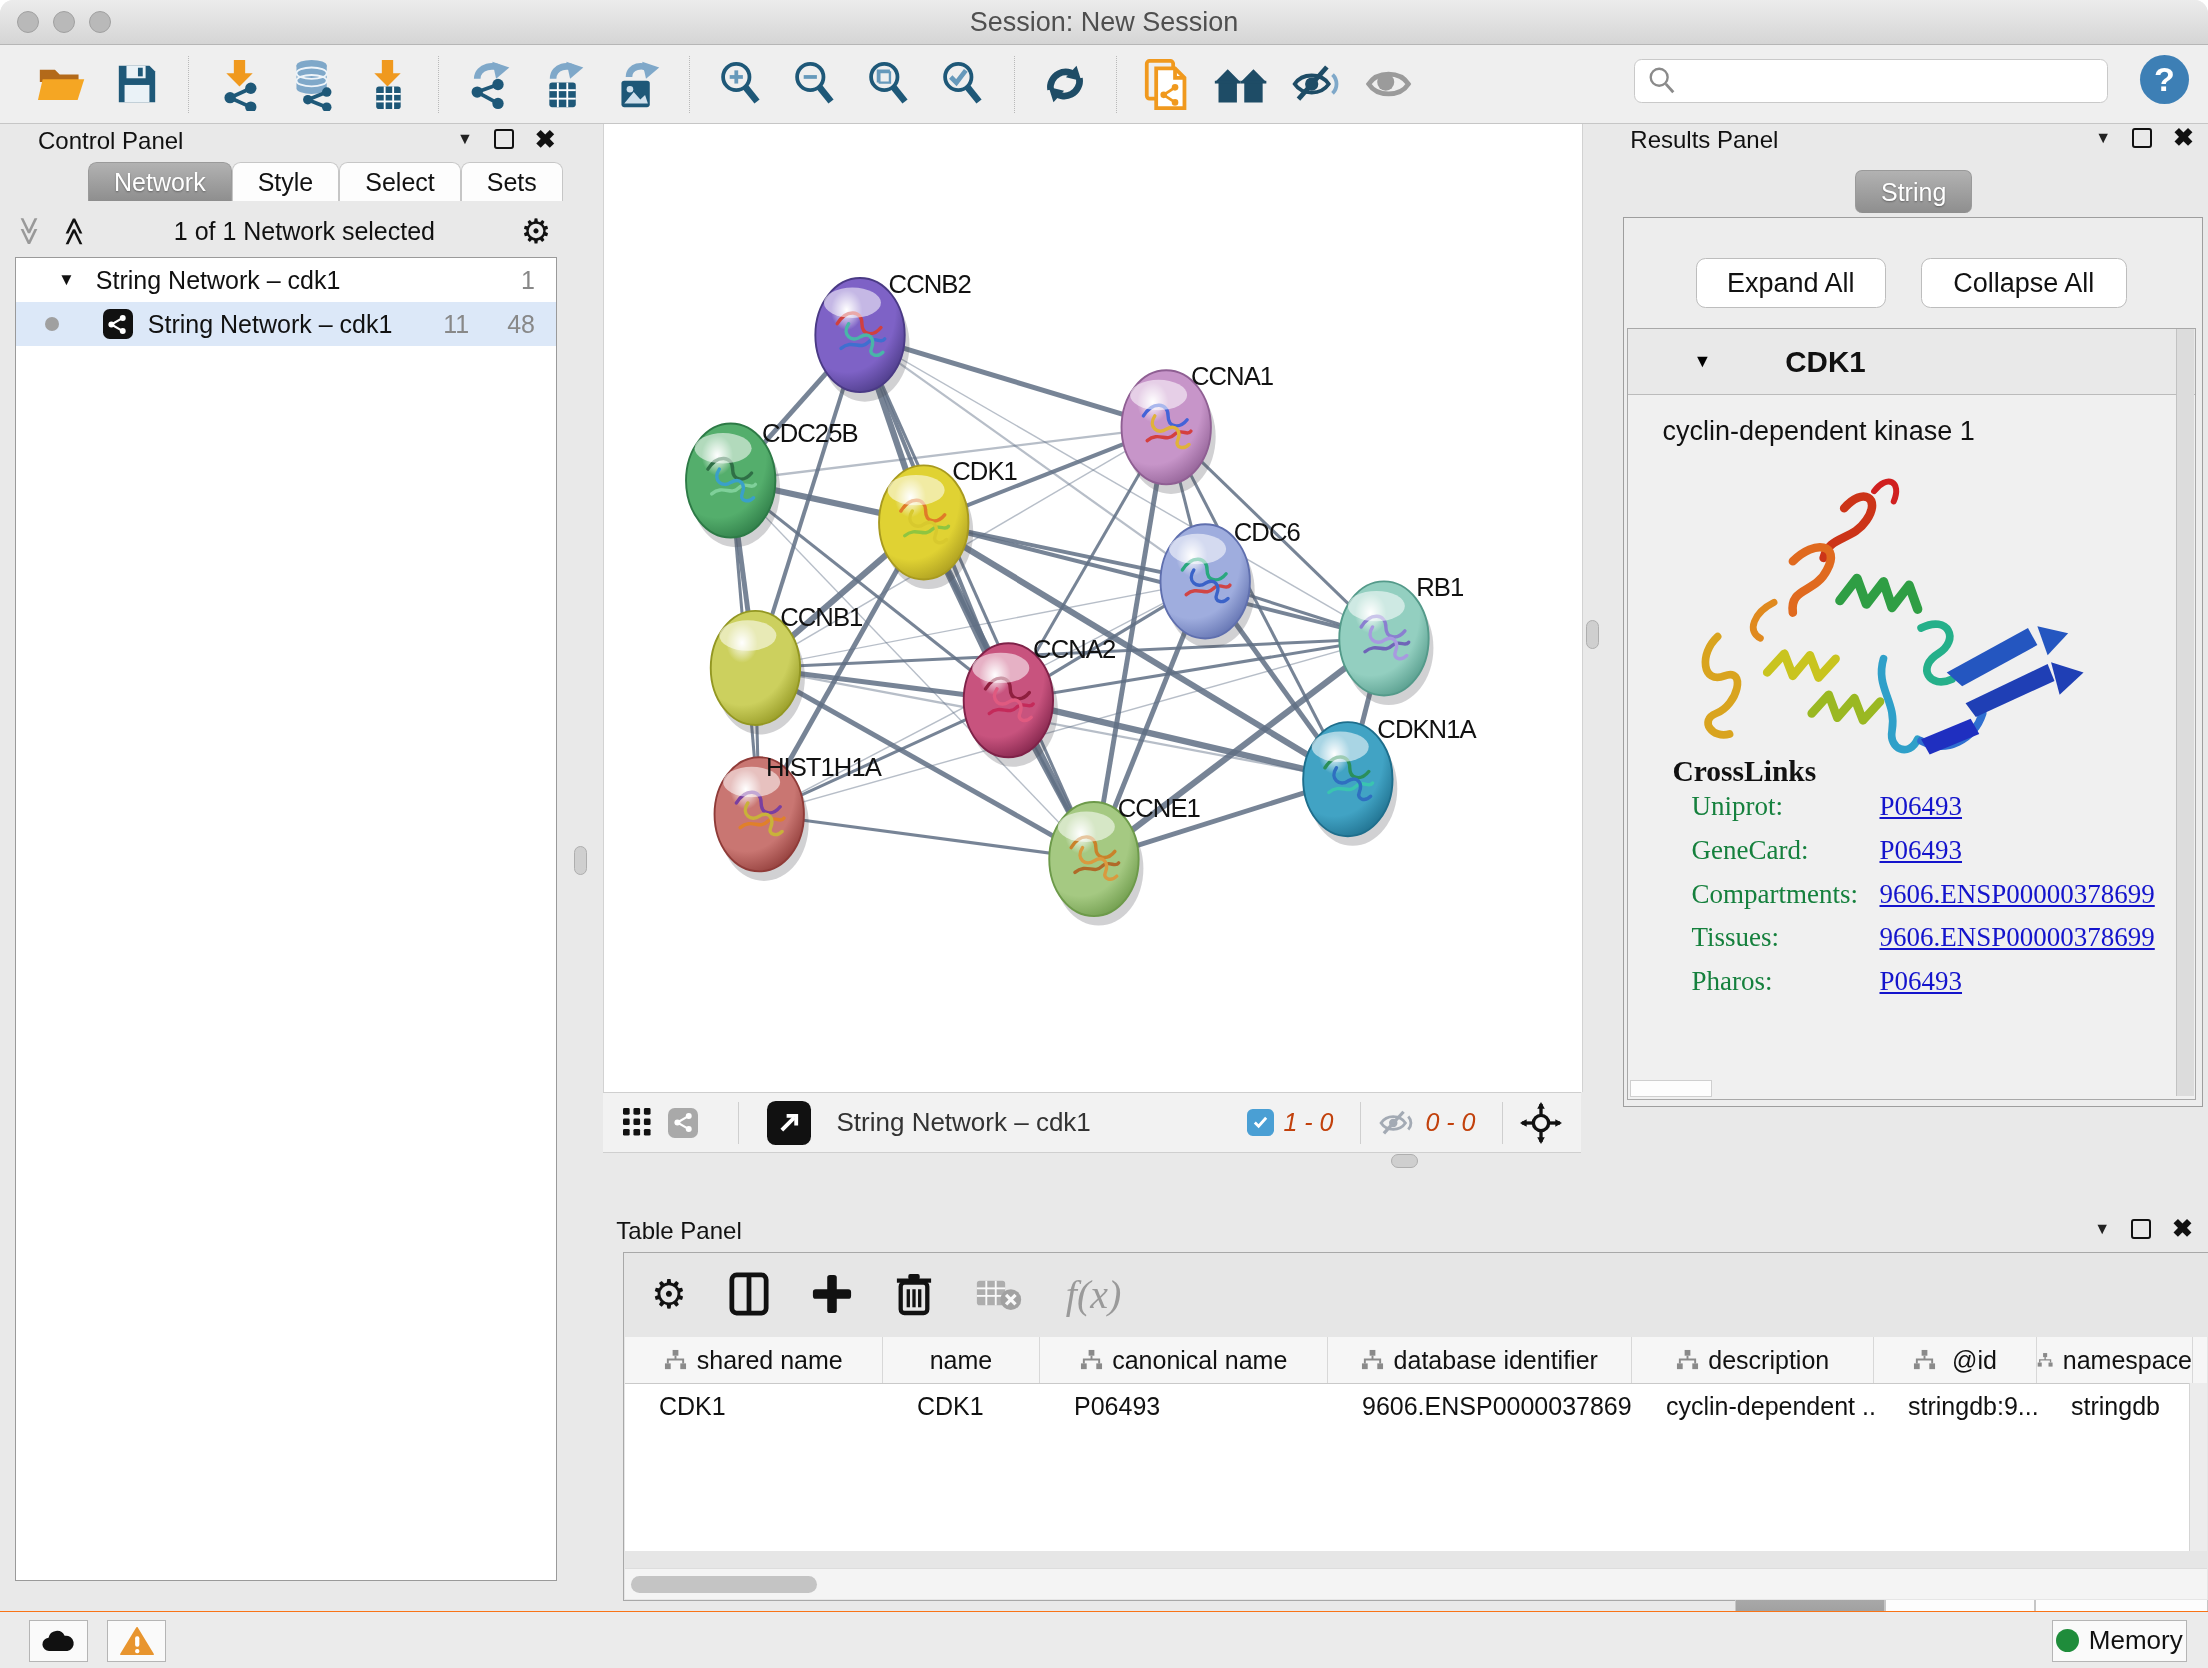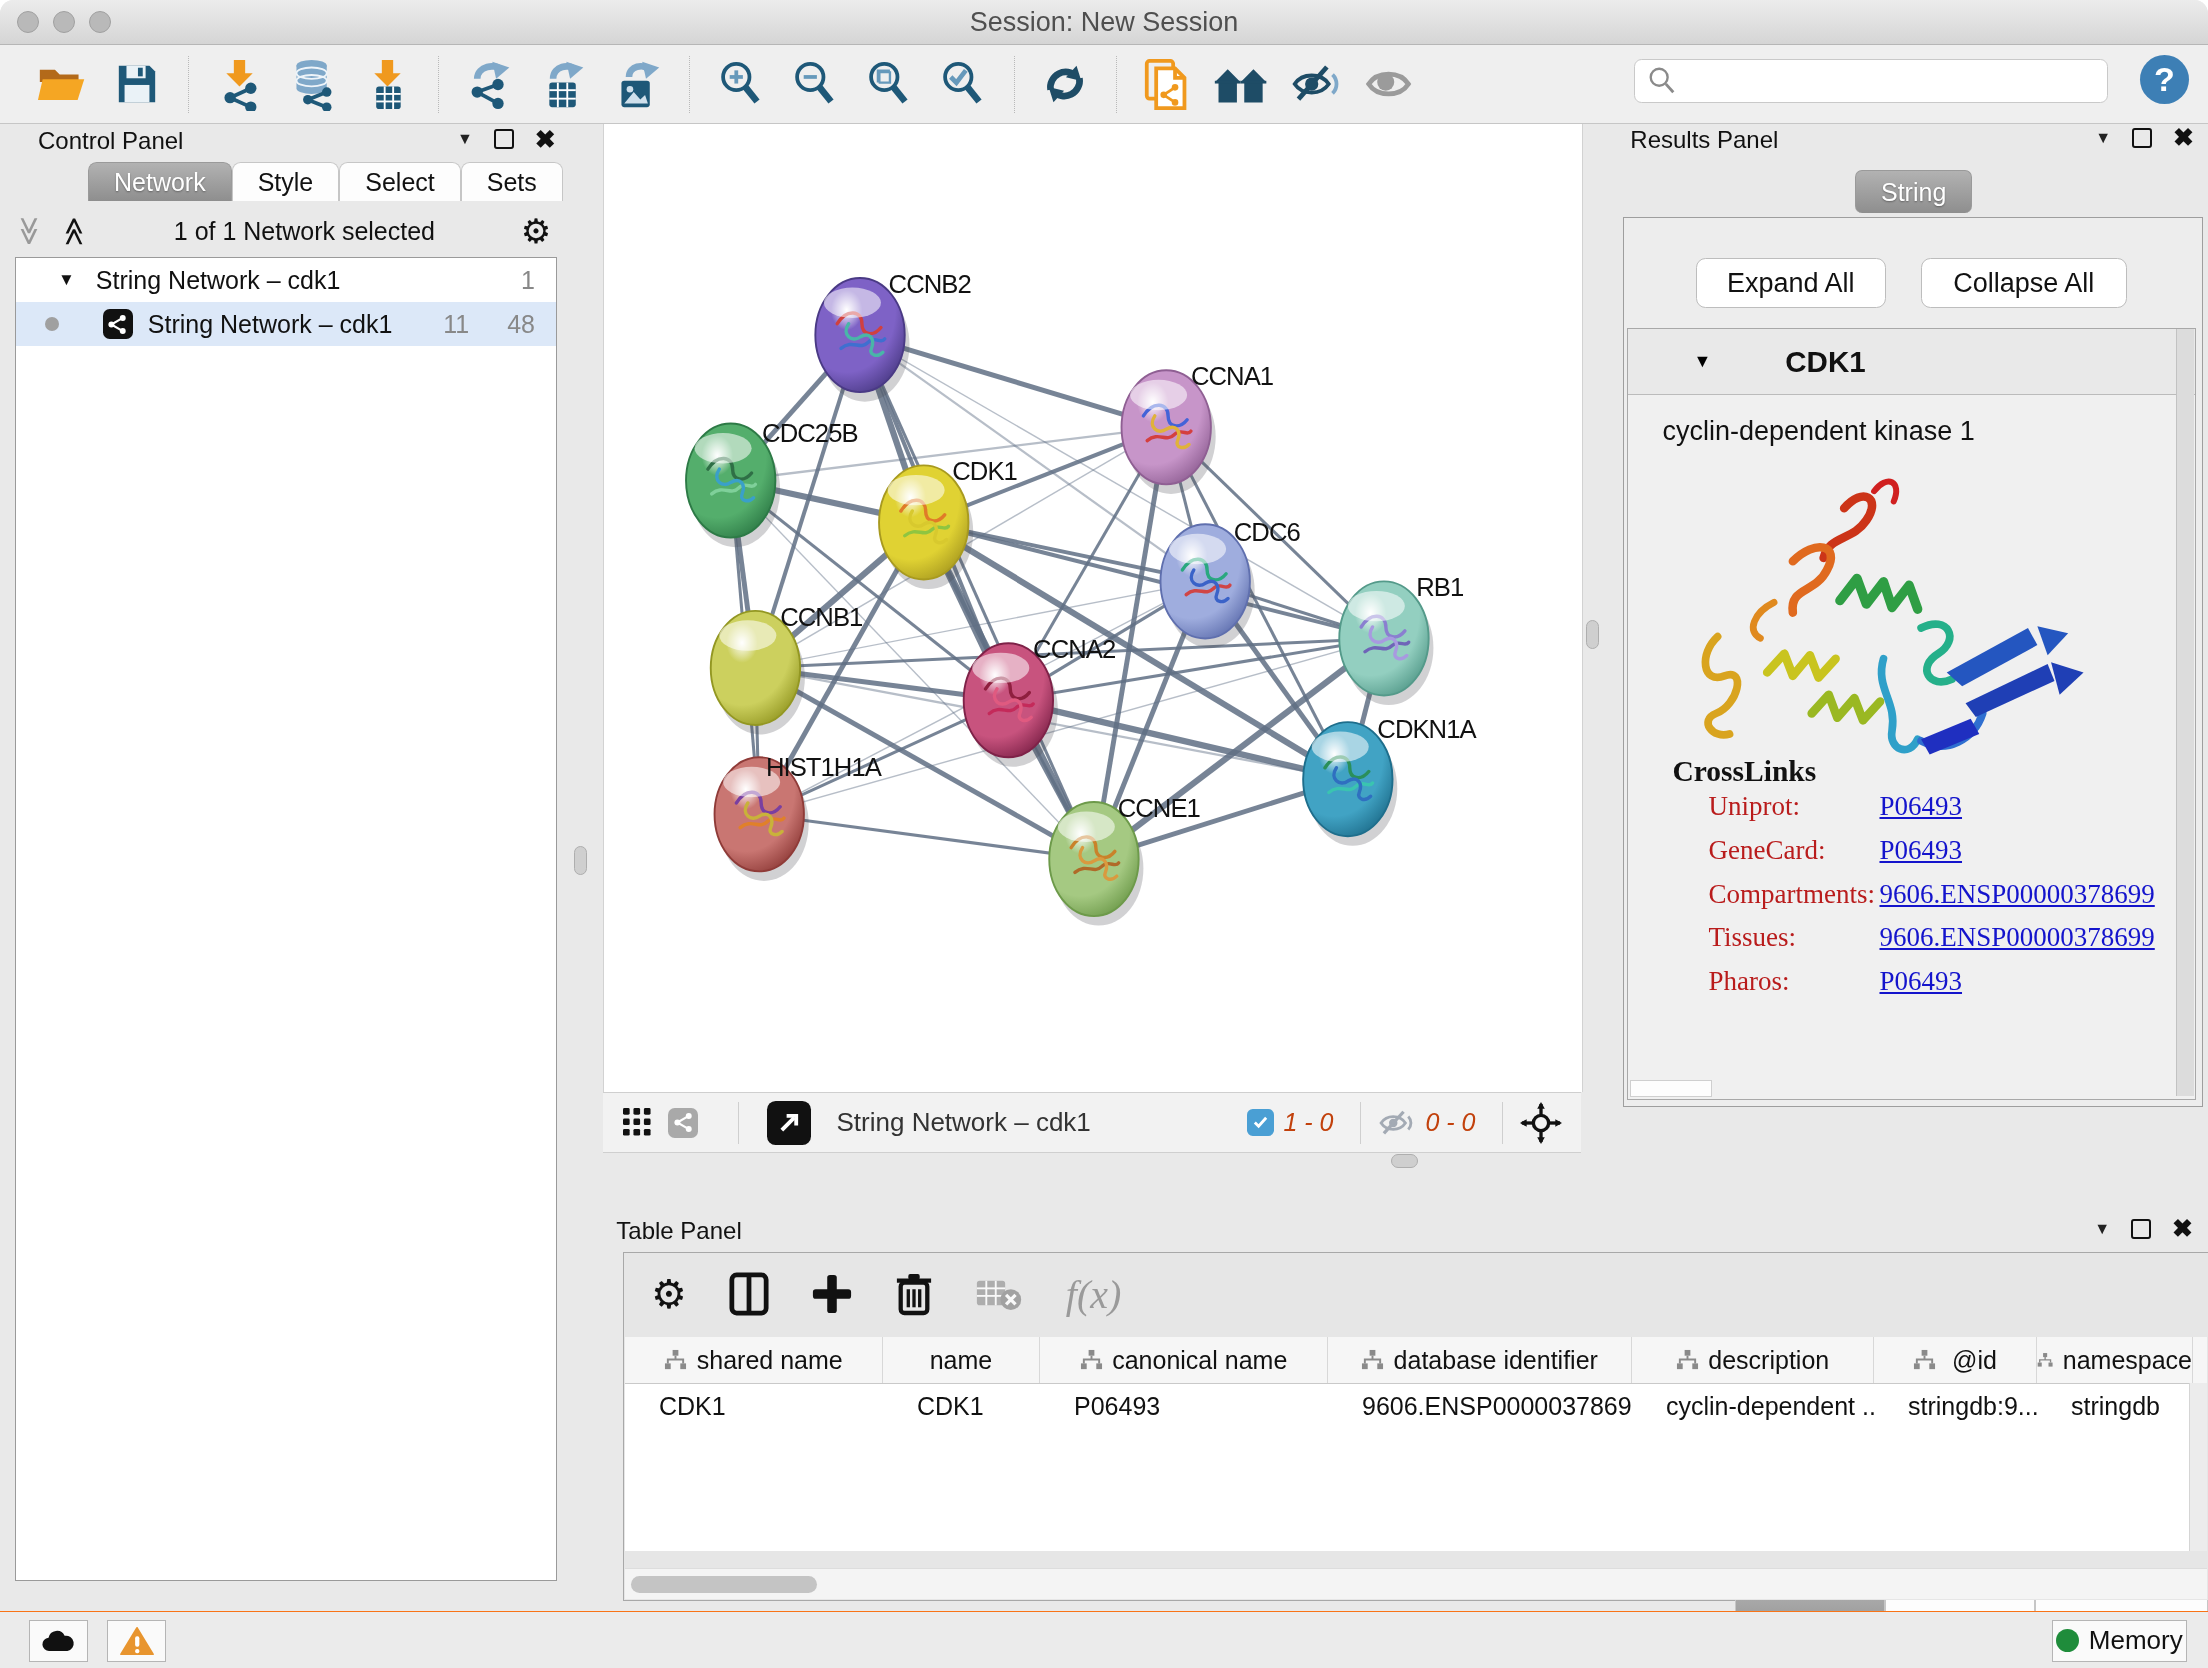--- a/index.html
+++ b/index.html
@@ -45,21 +45,21 @@
   #res-tab{position:absolute;left:238px;top:46px;}
   #res-box{position:absolute;left:5.7px;top:93px;width:578px;height:888px;border:1.9px solid #9e9e9e;background:#ededed;}
   .resbtn{position:absolute;height:48px;background:#fff;border:1.4px solid #bdbdbd;border-radius:9.5px;font-size:27px;color:#111;text-align:center;line-height:48px;}
   #entry{position:absolute;left:3.8px;top:110px;width:567px;height:770px;border:1.4px solid #a8a8a8;background:#f0f0f0;}
   #entry-header{height:65px;background:#e9e9e9;border-bottom:1px solid #bbb;display:flex;align-items:center;}
   #entry-title{font-size:29.5px;font-weight:bold;color:#111;margin-left:74px;}
   #entry-desc{font-size:27px;color:#111;margin:21px 0 0 34px;}
   .serif{font-family:"Liberation Serif",serif;}
   #xl-title{position:absolute;left:44px;top:426px;font-size:29.5px;font-weight:bold;color:#111;}
   .xl-row{position:absolute;left:0;width:100%;font-size:27px;}
-  .xl-label{position:absolute;left:80px;color:#b91c1c;}
+  .xl-label{position:absolute;left:63px;color:#15803d;}
   .xl-link{position:absolute;left:251px;color:#1414cc;text-decoration:underline;}
   #res-vscroll{position:absolute;right:1.9px;top:0;width:17px;height:767px;background:#dcdcdc;border-left:1px solid #c2c2c2;}
   
   #tablepanel{position:absolute;left:603px;top:1165px;width:1605px;height:446px;margin-top:44px;}
   #tp-box{position:absolute;left:20px;top:43px;width:1586px;height:349px;border:1.4px solid #a8a8a8;background:#e6e6e6;box-sizing:border-box;}
   #tp-toolbar{height:82px;display:flex;align-items:center;padding-left:27px;gap:42px;}
   #tp-table{position:absolute;left:1px;top:84px;right:1px;bottom:49px;background:#fff;overflow:hidden;}
   #tp-headrow{display:flex;height:46px;background:#f6f6f6;border-bottom:1px solid #c9c9c9;}
   .th-cell{display:flex;align-items:center;justify-content:center;gap:9.5px;font-size:25px;color:#111;border-right:1px solid #d8d8d8;box-sizing:border-box;overflow:hidden;white-space:nowrap;flex:0 0 auto;}
   #tp-datarow{display:flex;height:44px;}

